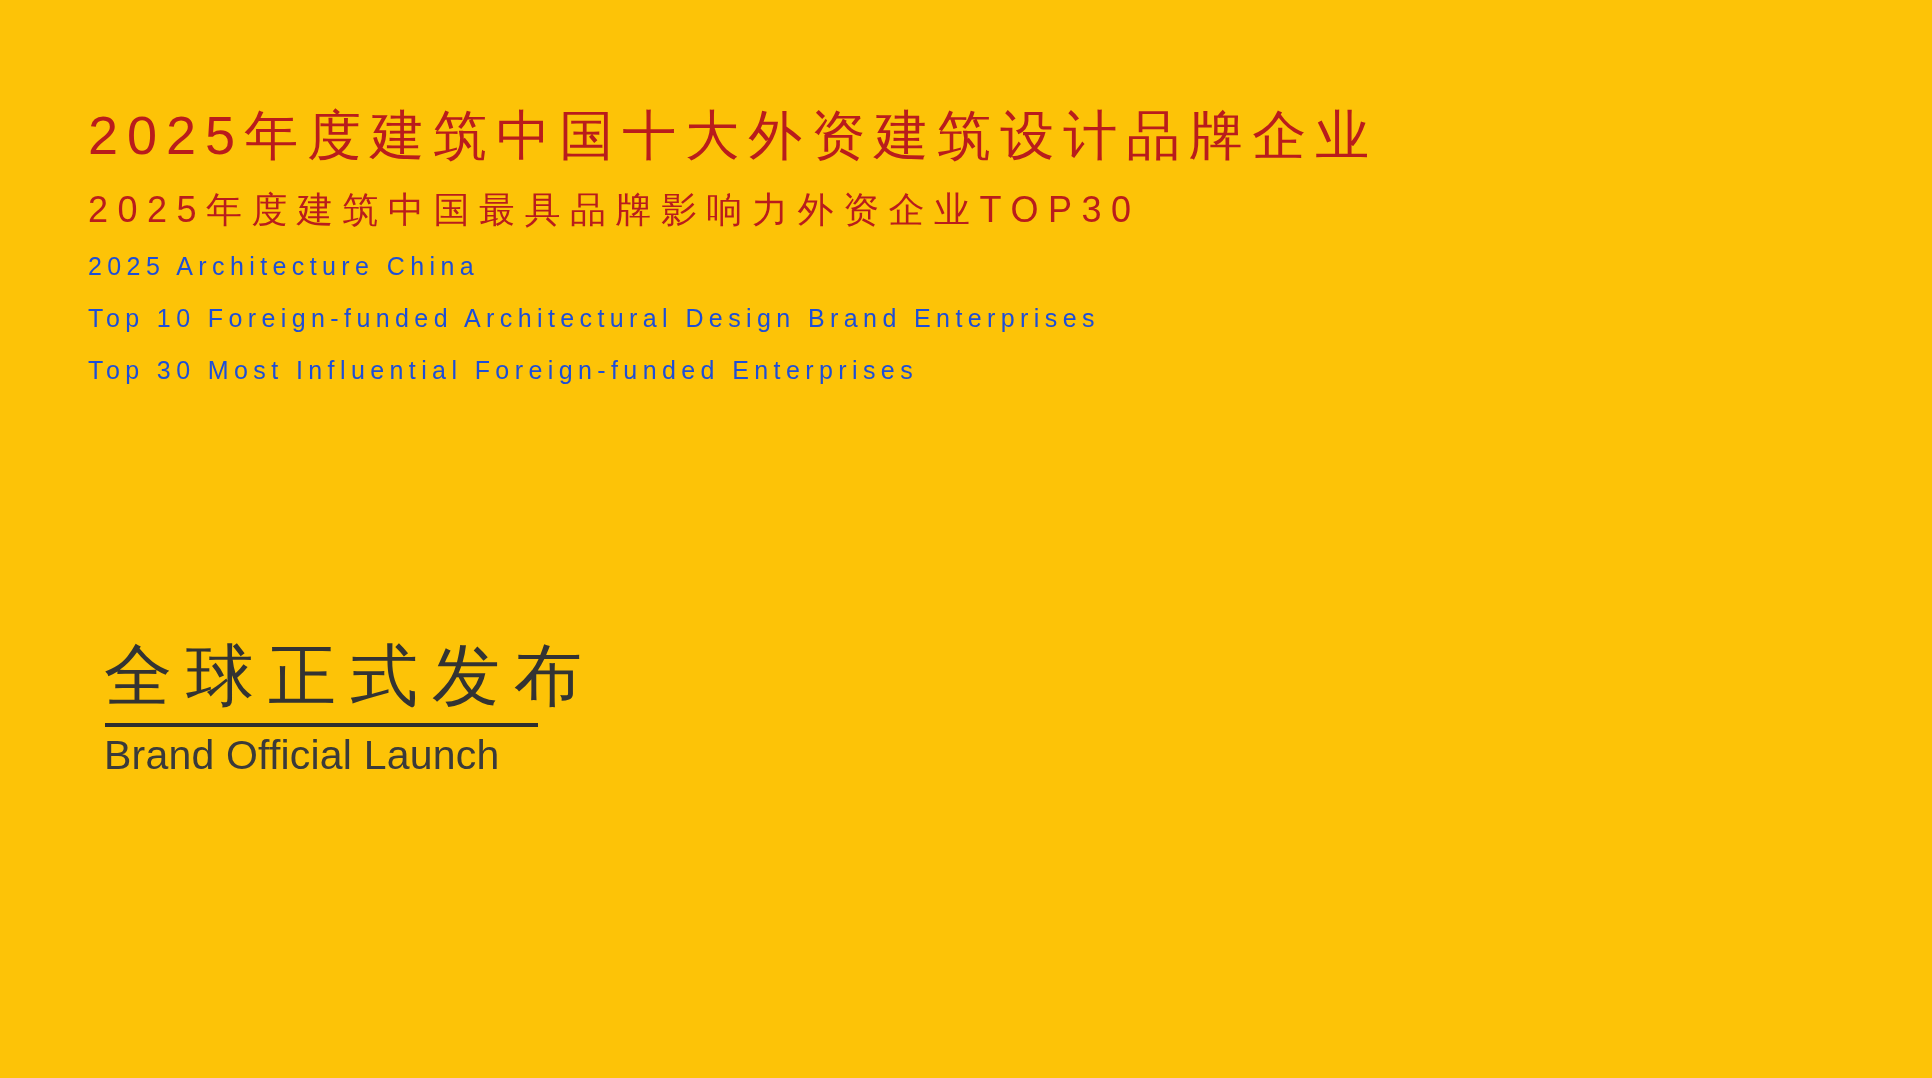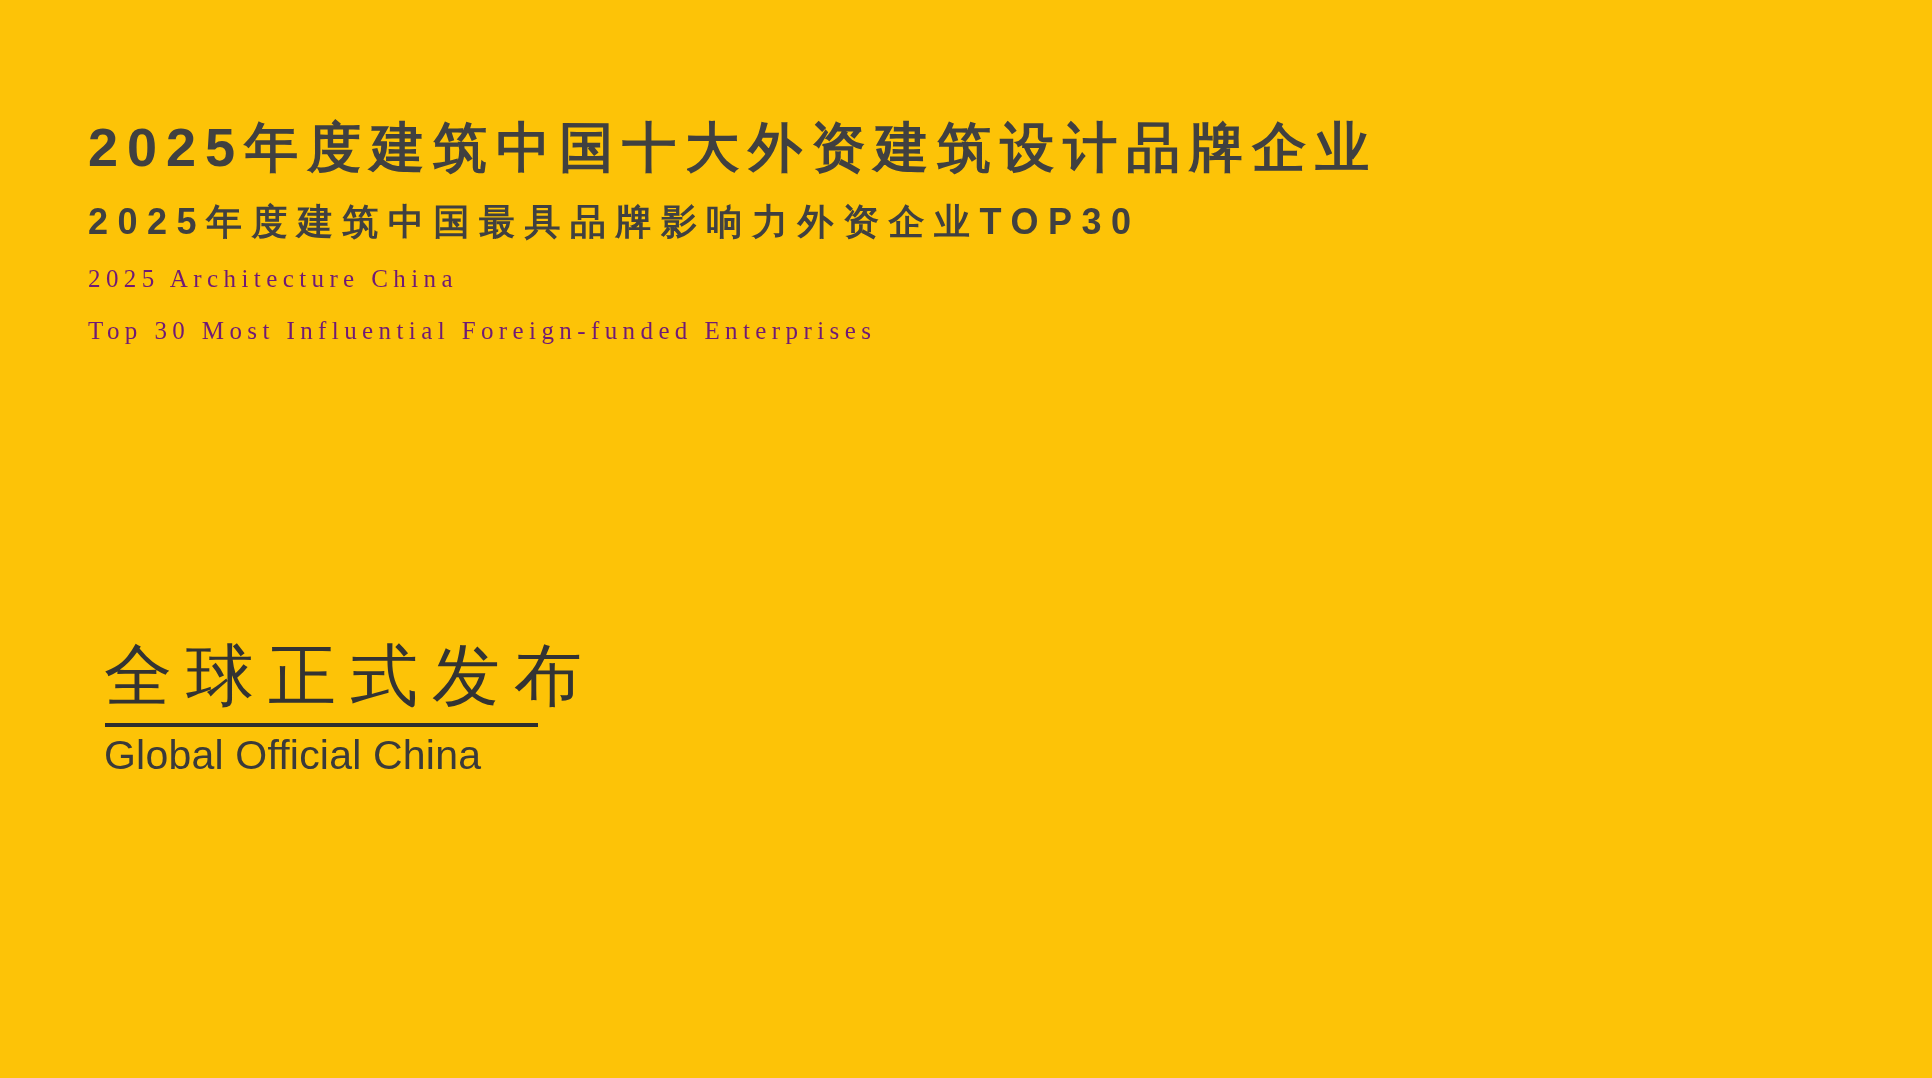--- a/index.html
+++ b/index.html
@@ -29,38 +29,36 @@
   .title-block {
     position: absolute;
     left: 88px;
     top: 108px;
     width: 1700px;
   }
 
   .cn-title {
     font-size: 54px;
     line-height: 1.0;
-    font-weight: 700;
+    font-weight: 400;
     letter-spacing: 9px;
-    color: #404040;
+    color: #b91c1c;
     white-space: nowrap;
-    margin-top: 12px;
   }
 
   .cn-title-1 { margin-bottom: 30px; }
   .cn-title-2 { font-size: 36px; letter-spacing: 9.5px; margin-bottom: 26px; }
 
   .en-sub {
     font-size: 25px;
     line-height: 1.0;
     font-weight: 400;
     letter-spacing: 5.4px;
-    color: #701a75;
+    color: #1d4ed8;
     white-space: nowrap;
-    font-family: Liberation Serif, serif;
   }
 
   .en-sub-1 { margin-bottom: 27px; }
   .en-sub-2 { margin-bottom: 27px; }
   .en-sub-3 { margin-bottom: 16px; }
 
   
   .launch-block {
     position: absolute;
     left: 104px;
@@ -100,28 +98,29 @@
 <div class="poster">
 
   <div class="title-block">
 
     <div class="cn-title cn-title-1">2025年度建筑中国十大外资建筑设计品牌企业</div>
 
     <div class="cn-title cn-title-2">2025年度建筑中国最具品牌影响力外资企业TOP30</div>
 
     <div class="en-sub en-sub-1">2025 Architecture China</div>
 
+    <div class="en-sub en-sub-2">Top 10 Foreign-funded Architectural Design Brand Enterprises</div>
 
     <div class="en-sub en-sub-3">Top 30 Most Influential Foreign-funded Enterprises</div>
 
   </div>
 
   <div class="launch-block">
 
     <div class="launch-cn">全球正式发布</div>
 
     <div class="launch-rule"></div>
 
-    <div class="launch-en">Global Official China</div>
+    <div class="launch-en">Brand Official Launch</div>
 
   </div>
 
 </div>
 
 </body></html>

